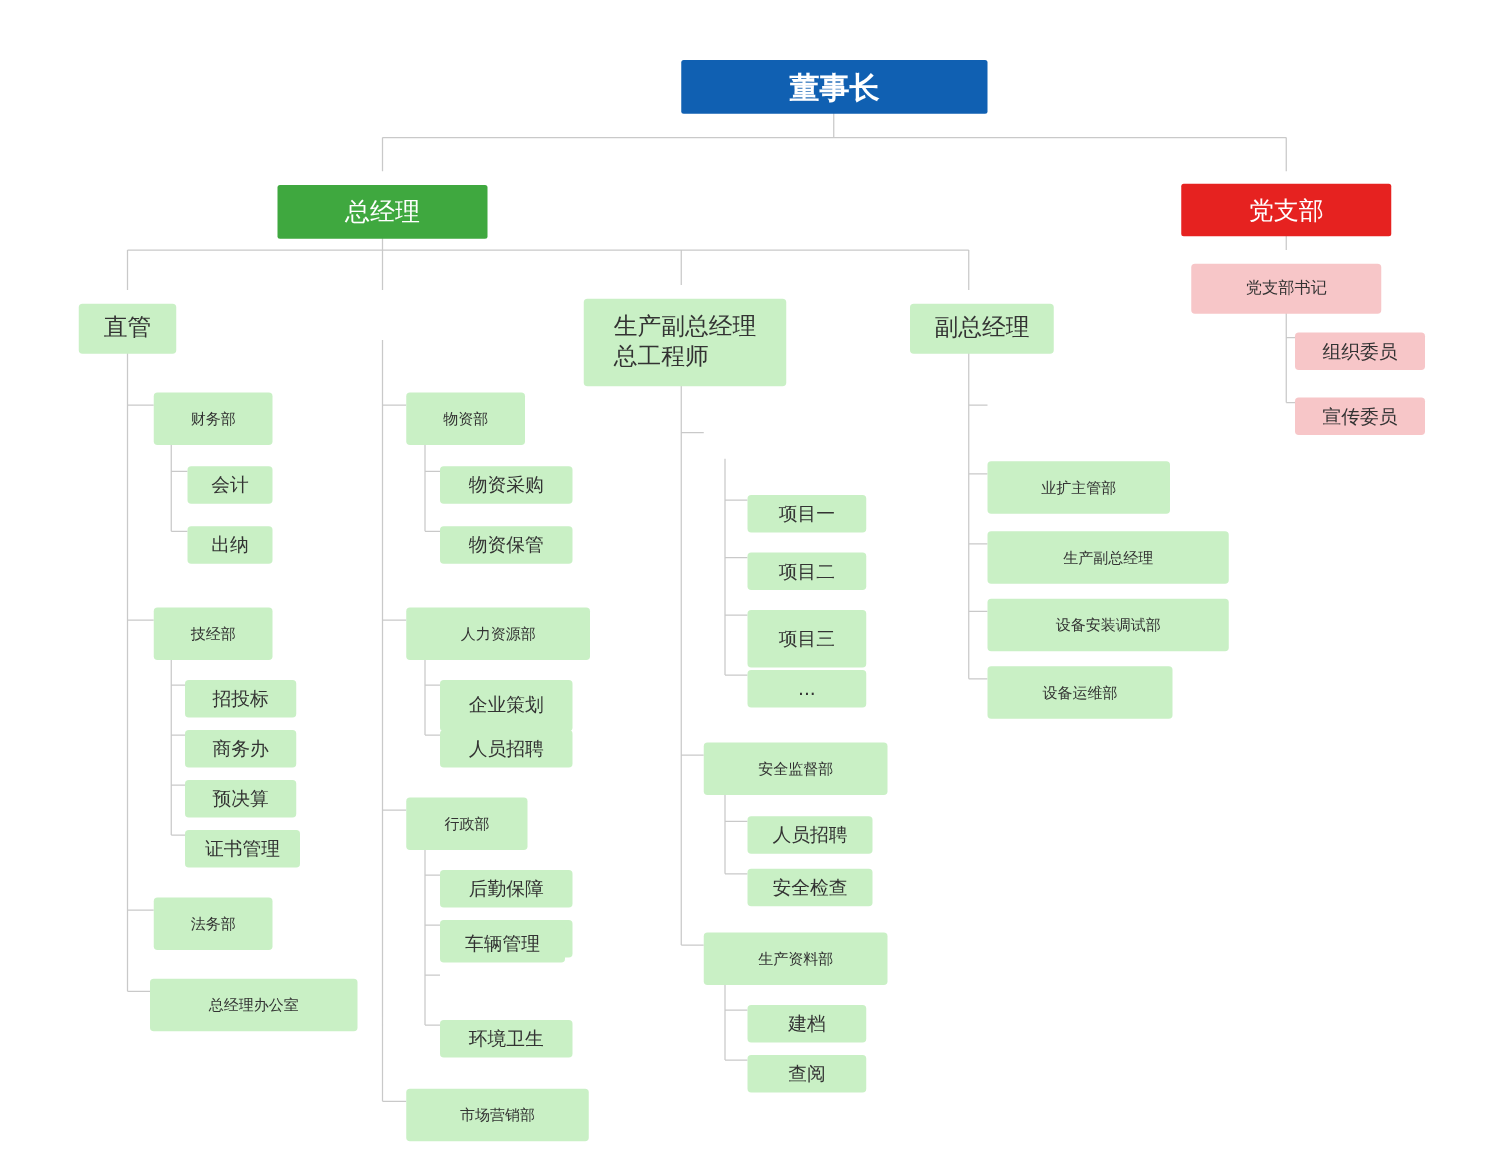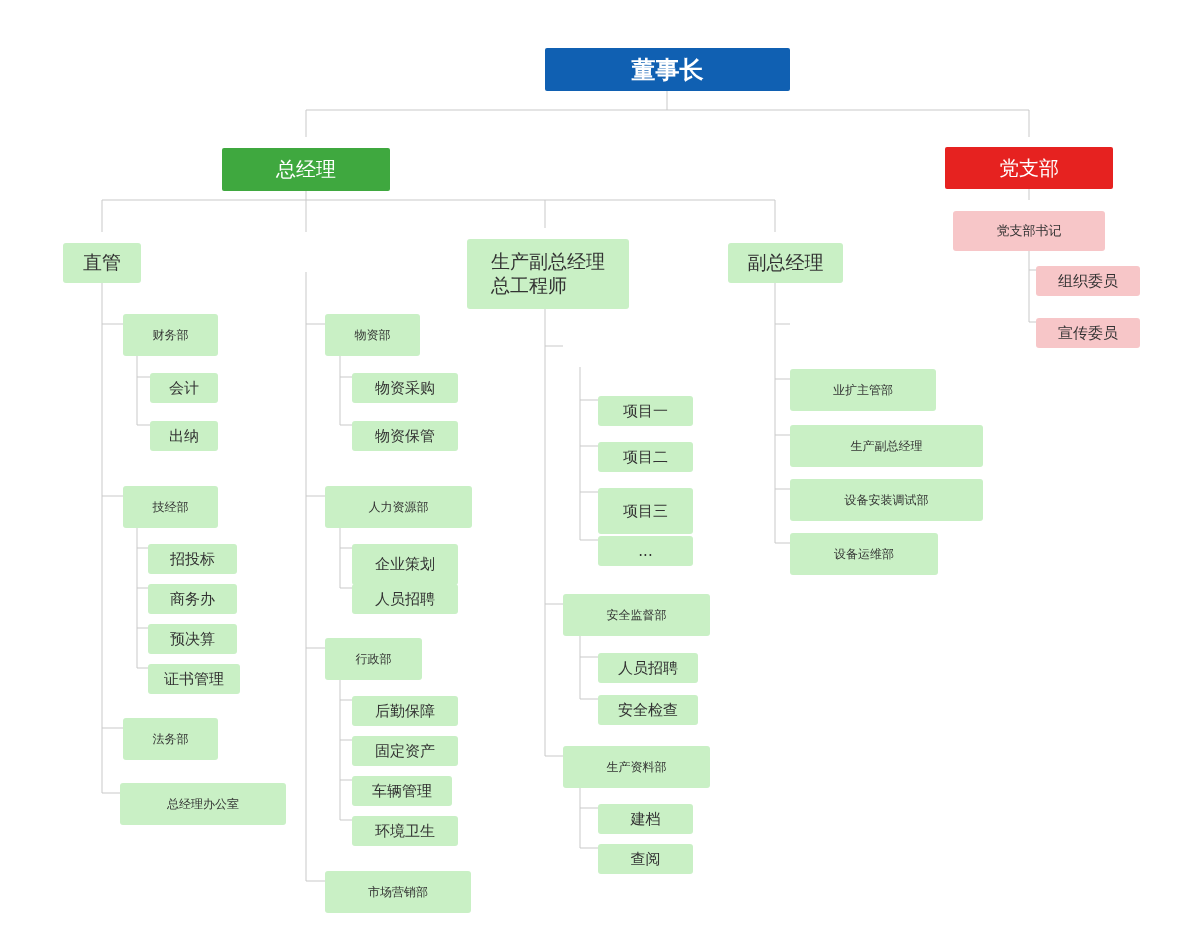--- a/index.html
+++ b/index.html
@@ -91,21 +91,21 @@
   <div class="node leaf" style="left:352px;top:362px;width:106px;height:30px">物资采购</div>
   <div class="node leaf" style="left:352px;top:410px;width:106px;height:30px">物资保管</div>
 
   <div class="node dept" style="left:325px;top:475px;width:147px;height:42px">人力资源部</div>
   <div class="node leaf" style="left:352px;top:533px;width:106px;height:41px">企业策划</div>
   <div class="node leaf" style="left:352px;top:573px;width:106px;height:30px">人员招聘</div>
 
   <div class="node dept" style="left:325px;top:627px;width:97px;height:42px">行政部</div>
   <div class="node leaf" style="left:352px;top:685px;width:106px;height:30px">后勤保障</div>
   <div class="node leaf" style="left:352px;top:725px;width:106px;height:30px">固定资产</div>
-  <div class="node leaf" style="left:352px;top:765px;width:100px;height:30px">车辆管理</div>
+  <div class="node leaf" style="left:352px;top:729px;width:100px;height:30px">车辆管理</div>
   <div class="node leaf" style="left:352px;top:805px;width:106px;height:30px">环境卫生</div>
 
   <div class="node dept" style="left:325px;top:860px;width:146px;height:42px">市场营销部</div>
 
   <div class="node leaf" style="left:598px;top:385px;width:95px;height:30px">项目一</div>
   <div class="node leaf" style="left:598px;top:431px;width:95px;height:30px">项目二</div>
   <div class="node leaf" style="left:598px;top:477px;width:95px;height:46px">项目三</div>
   <div class="node leaf" style="left:598px;top:525px;width:95px;height:30px">...</div>
 
   <div class="node dept" style="left:563px;top:583px;width:147px;height:42px">安全监督部</div>

